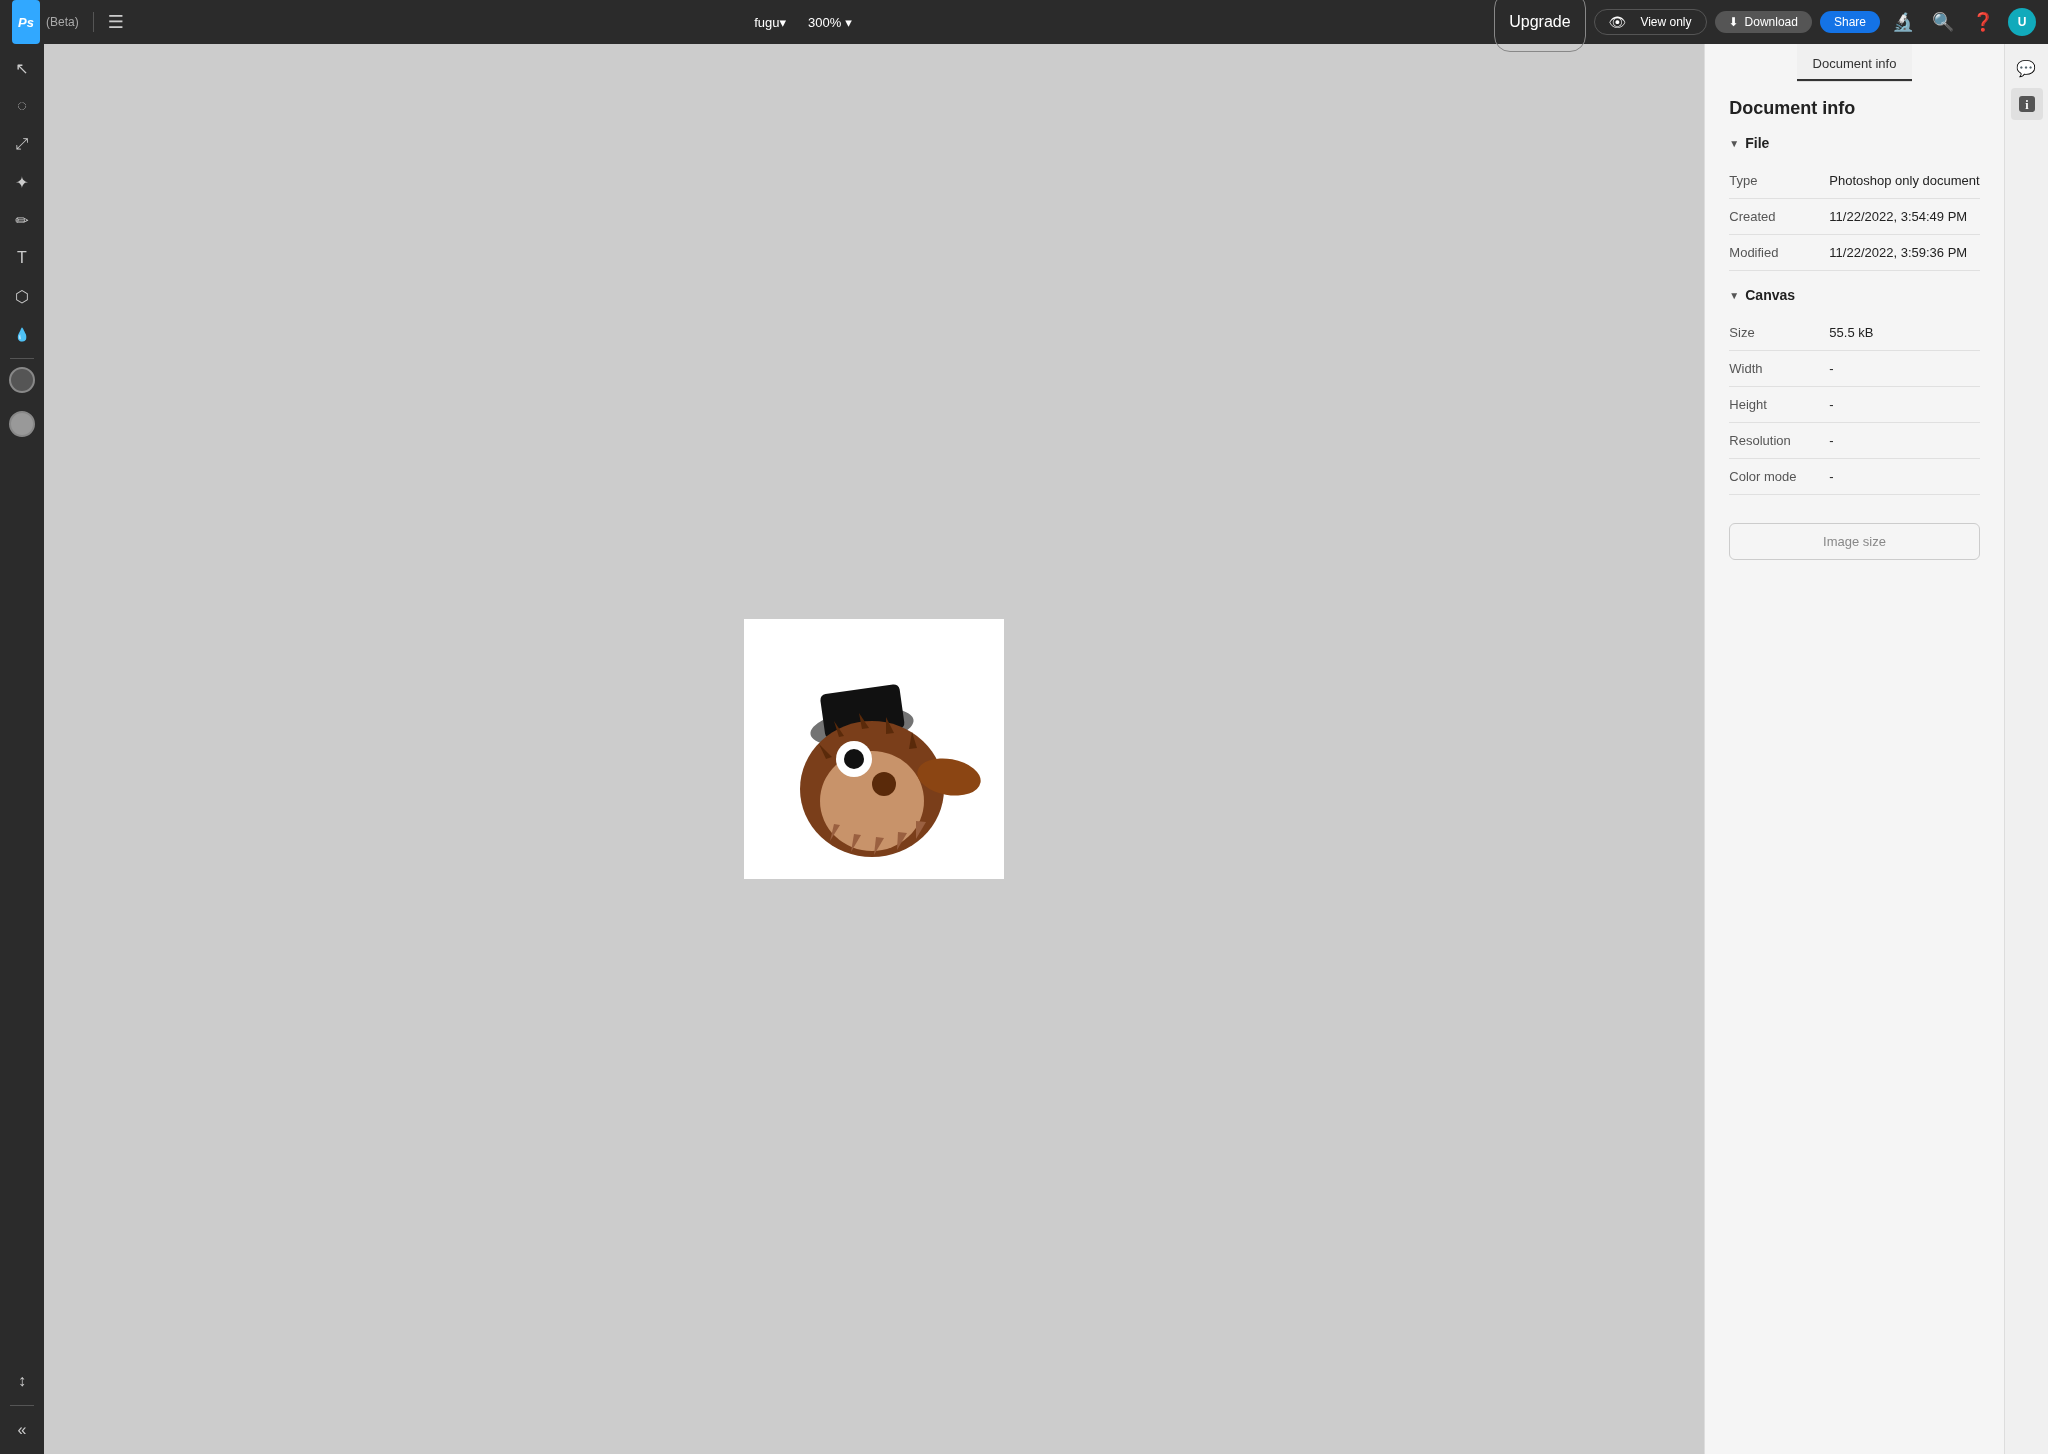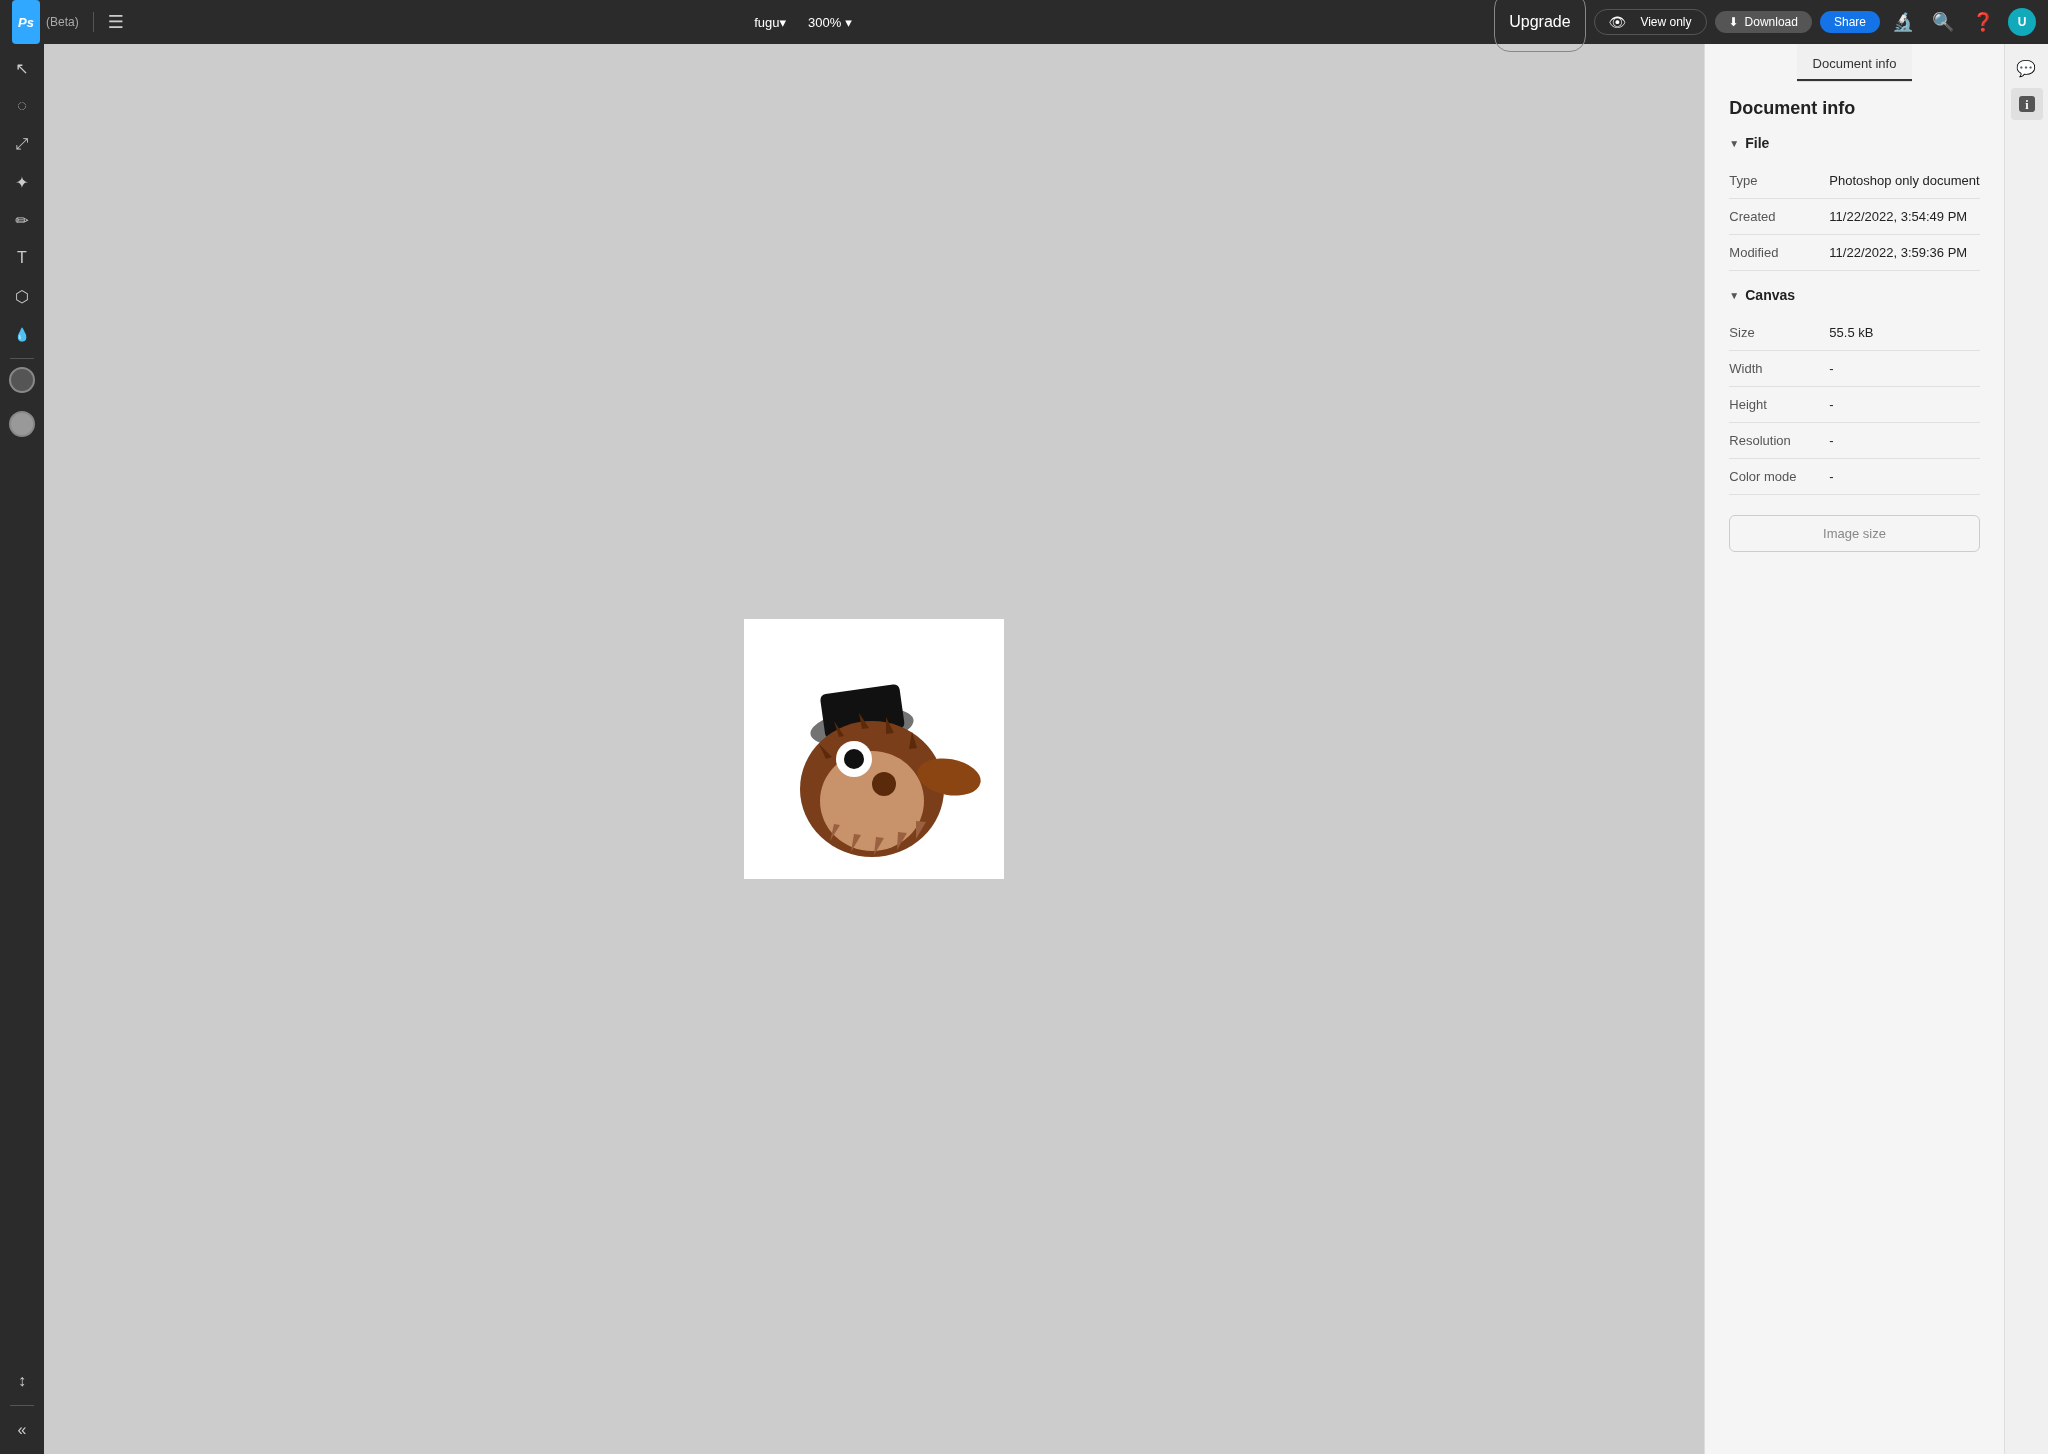--- a/index.html
+++ b/index.html
@@ -63,21 +63,21 @@
     .section { margin-bottom: 16px; }
     .section-header { display: flex; align-items: center; gap: 6px; margin-bottom: 12px; cursor: pointer; }
     .section-header-label { font-size: 14px; font-weight: 600; color: #222; }
     .section-chevron { color: #555; font-size: 10px; }
 
     .info-row { display: flex; align-items: flex-start; padding: 10px 0; border-bottom: 1px solid #e0e0e0; }
     .info-label { font-size: 13px; color: #555; width: 100px; flex-shrink: 0; }
     .info-value { font-size: 13px; color: #222; flex: 1; }
 
     .image-size-btn {
-      width: 100%; padding: 10px; border: 1px solid #ccc; background: #f5f5f5; border-radius: 6px; font-size: 13px; color: #888; cursor: pointer; margin-top: 4px;
+      width: 100%; padding: 10px; border: 1px solid #ccc; background: #f5f5f5; border-radius: 6px; font-size: 13px; color: #888; cursor: pointer; margin-top: 12px;
     }
 
     
     .far-right { width: 44px; background: #f0f0f0; border-left: 1px solid #ddd; display: flex; flex-direction: column; align-items: center; padding: 8px 0; gap: 4px; }
     .far-right-btn { width: 32px; height: 32px; display: flex; align-items: center; justify-content: center; cursor: pointer; color: #555; font-size: 16px; border-radius: 4px; border: none; background: none; }
     .far-right-btn.active { background: #e0e0e0; color: #222; }
 
     
     .chevron-down::after { content: '▾'; }
     .eye-icon::before { content: '👁'; font-size: 14px; }

